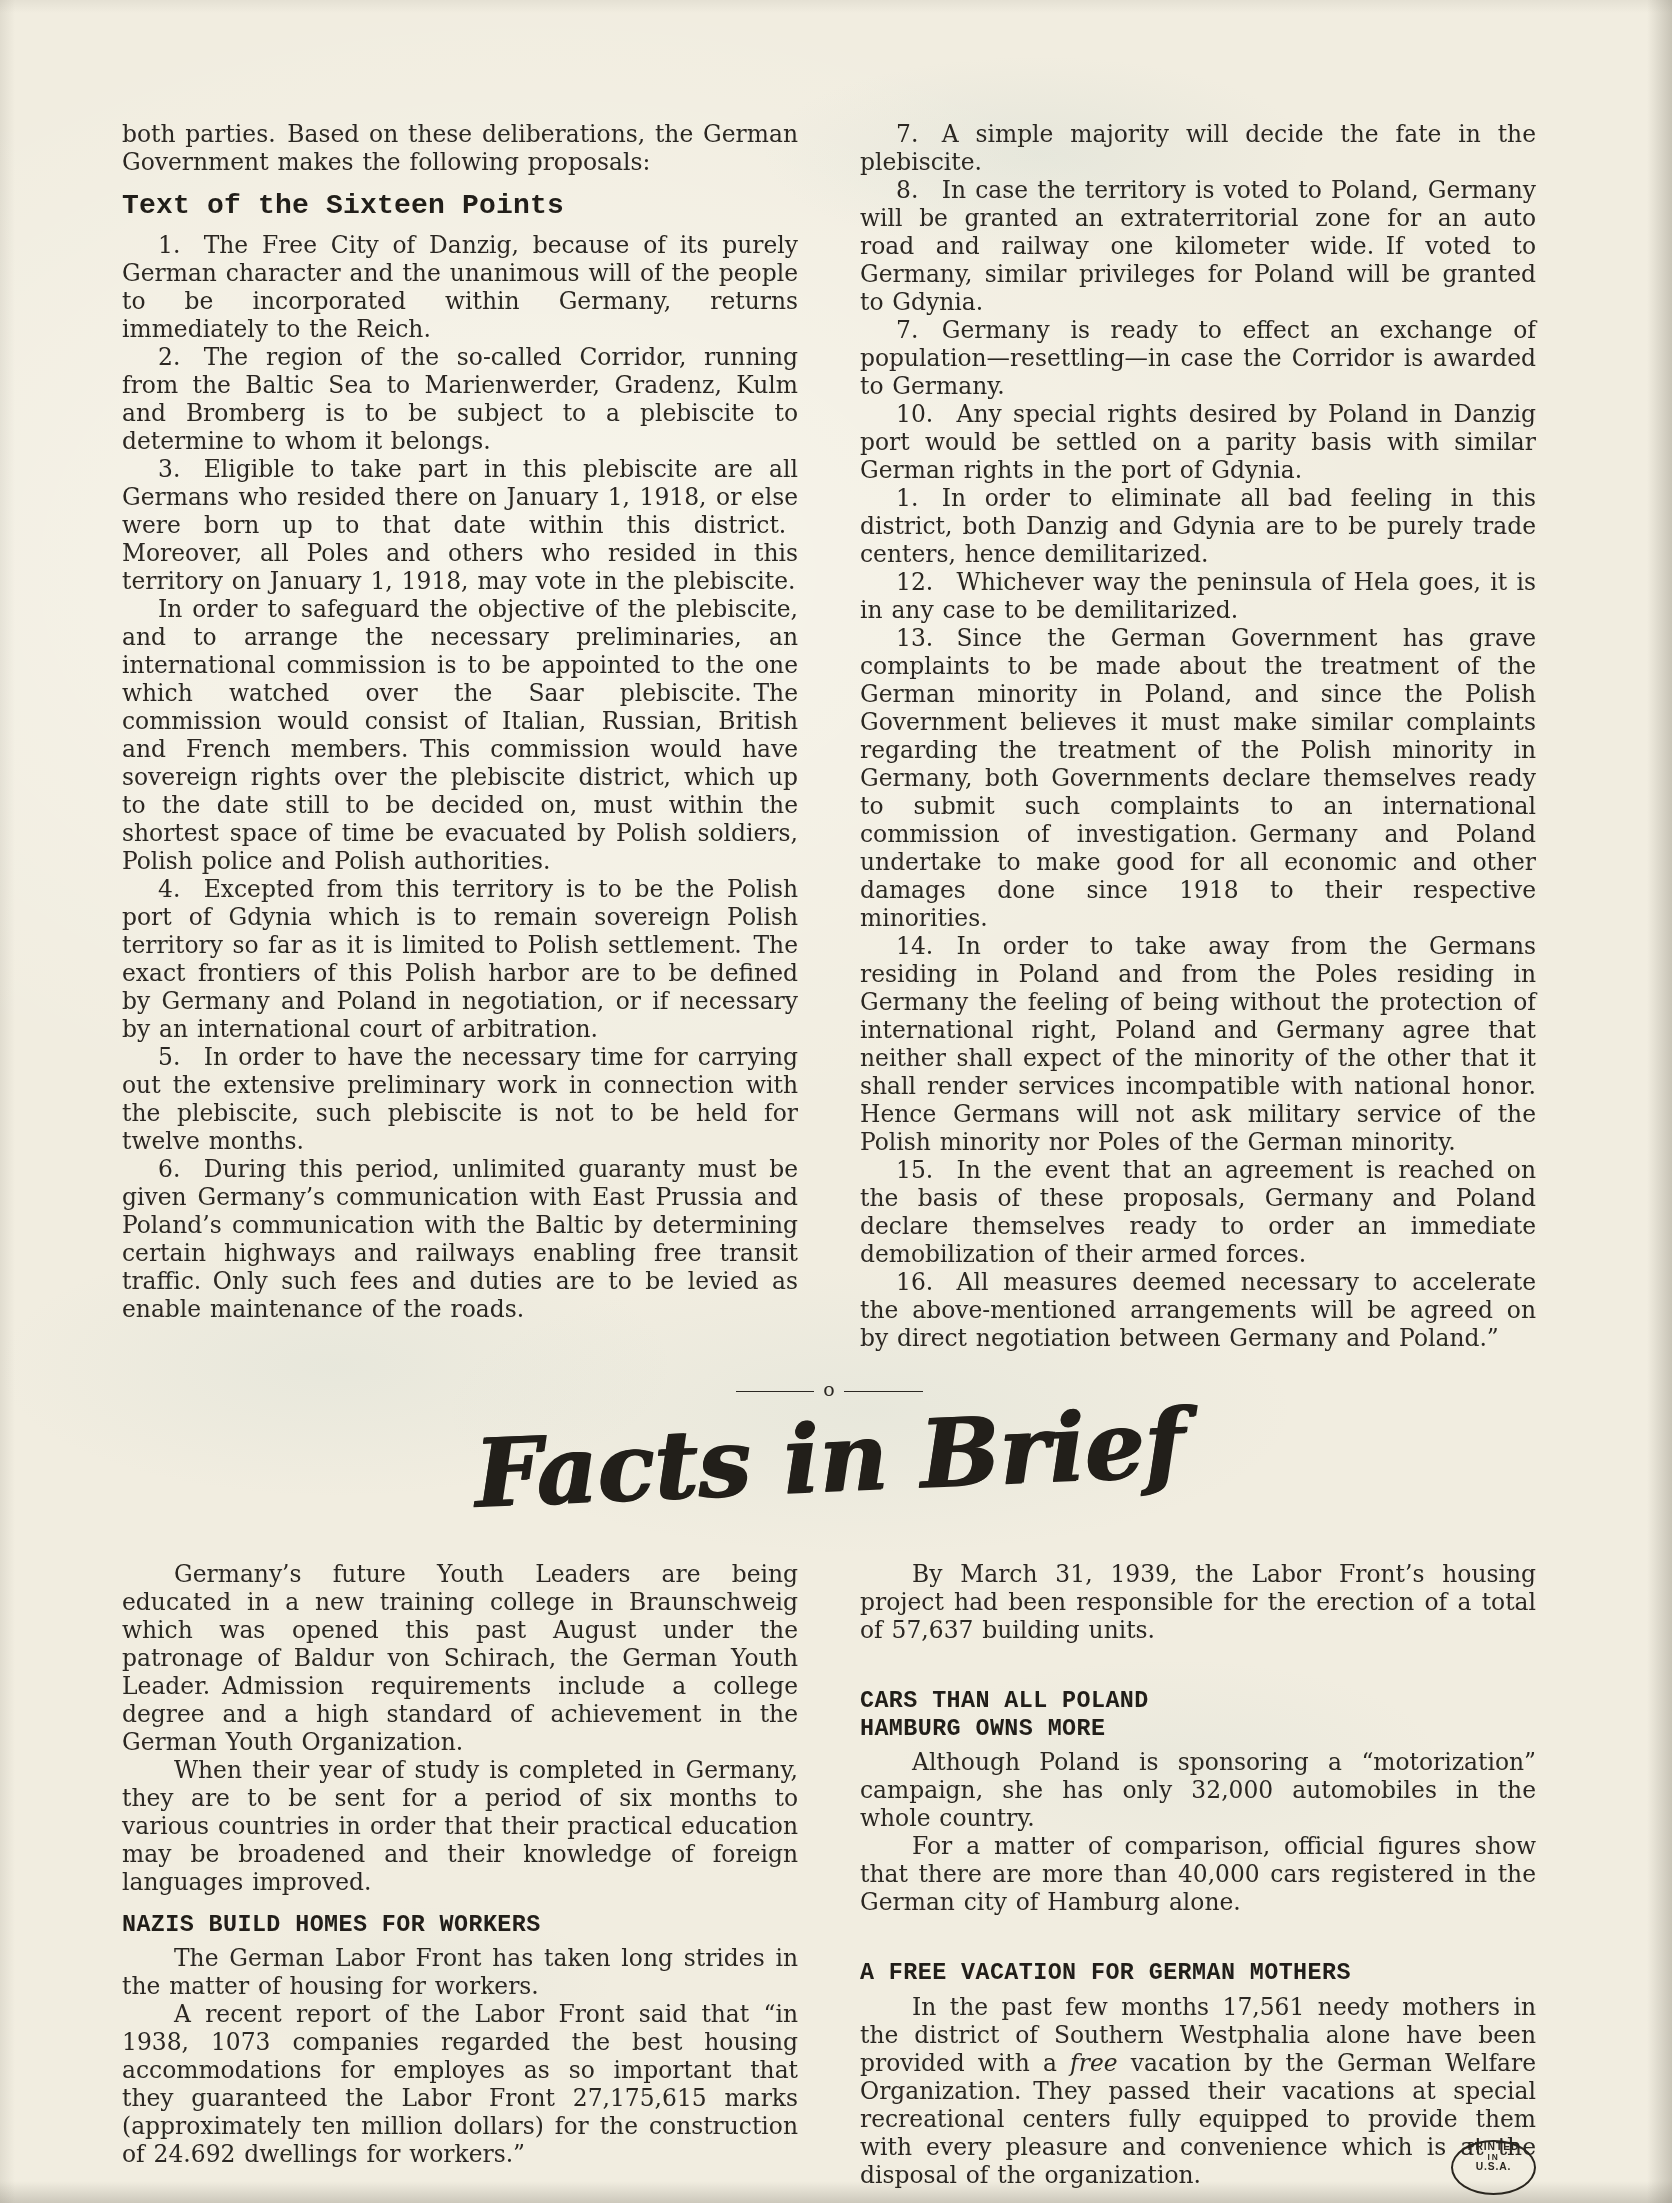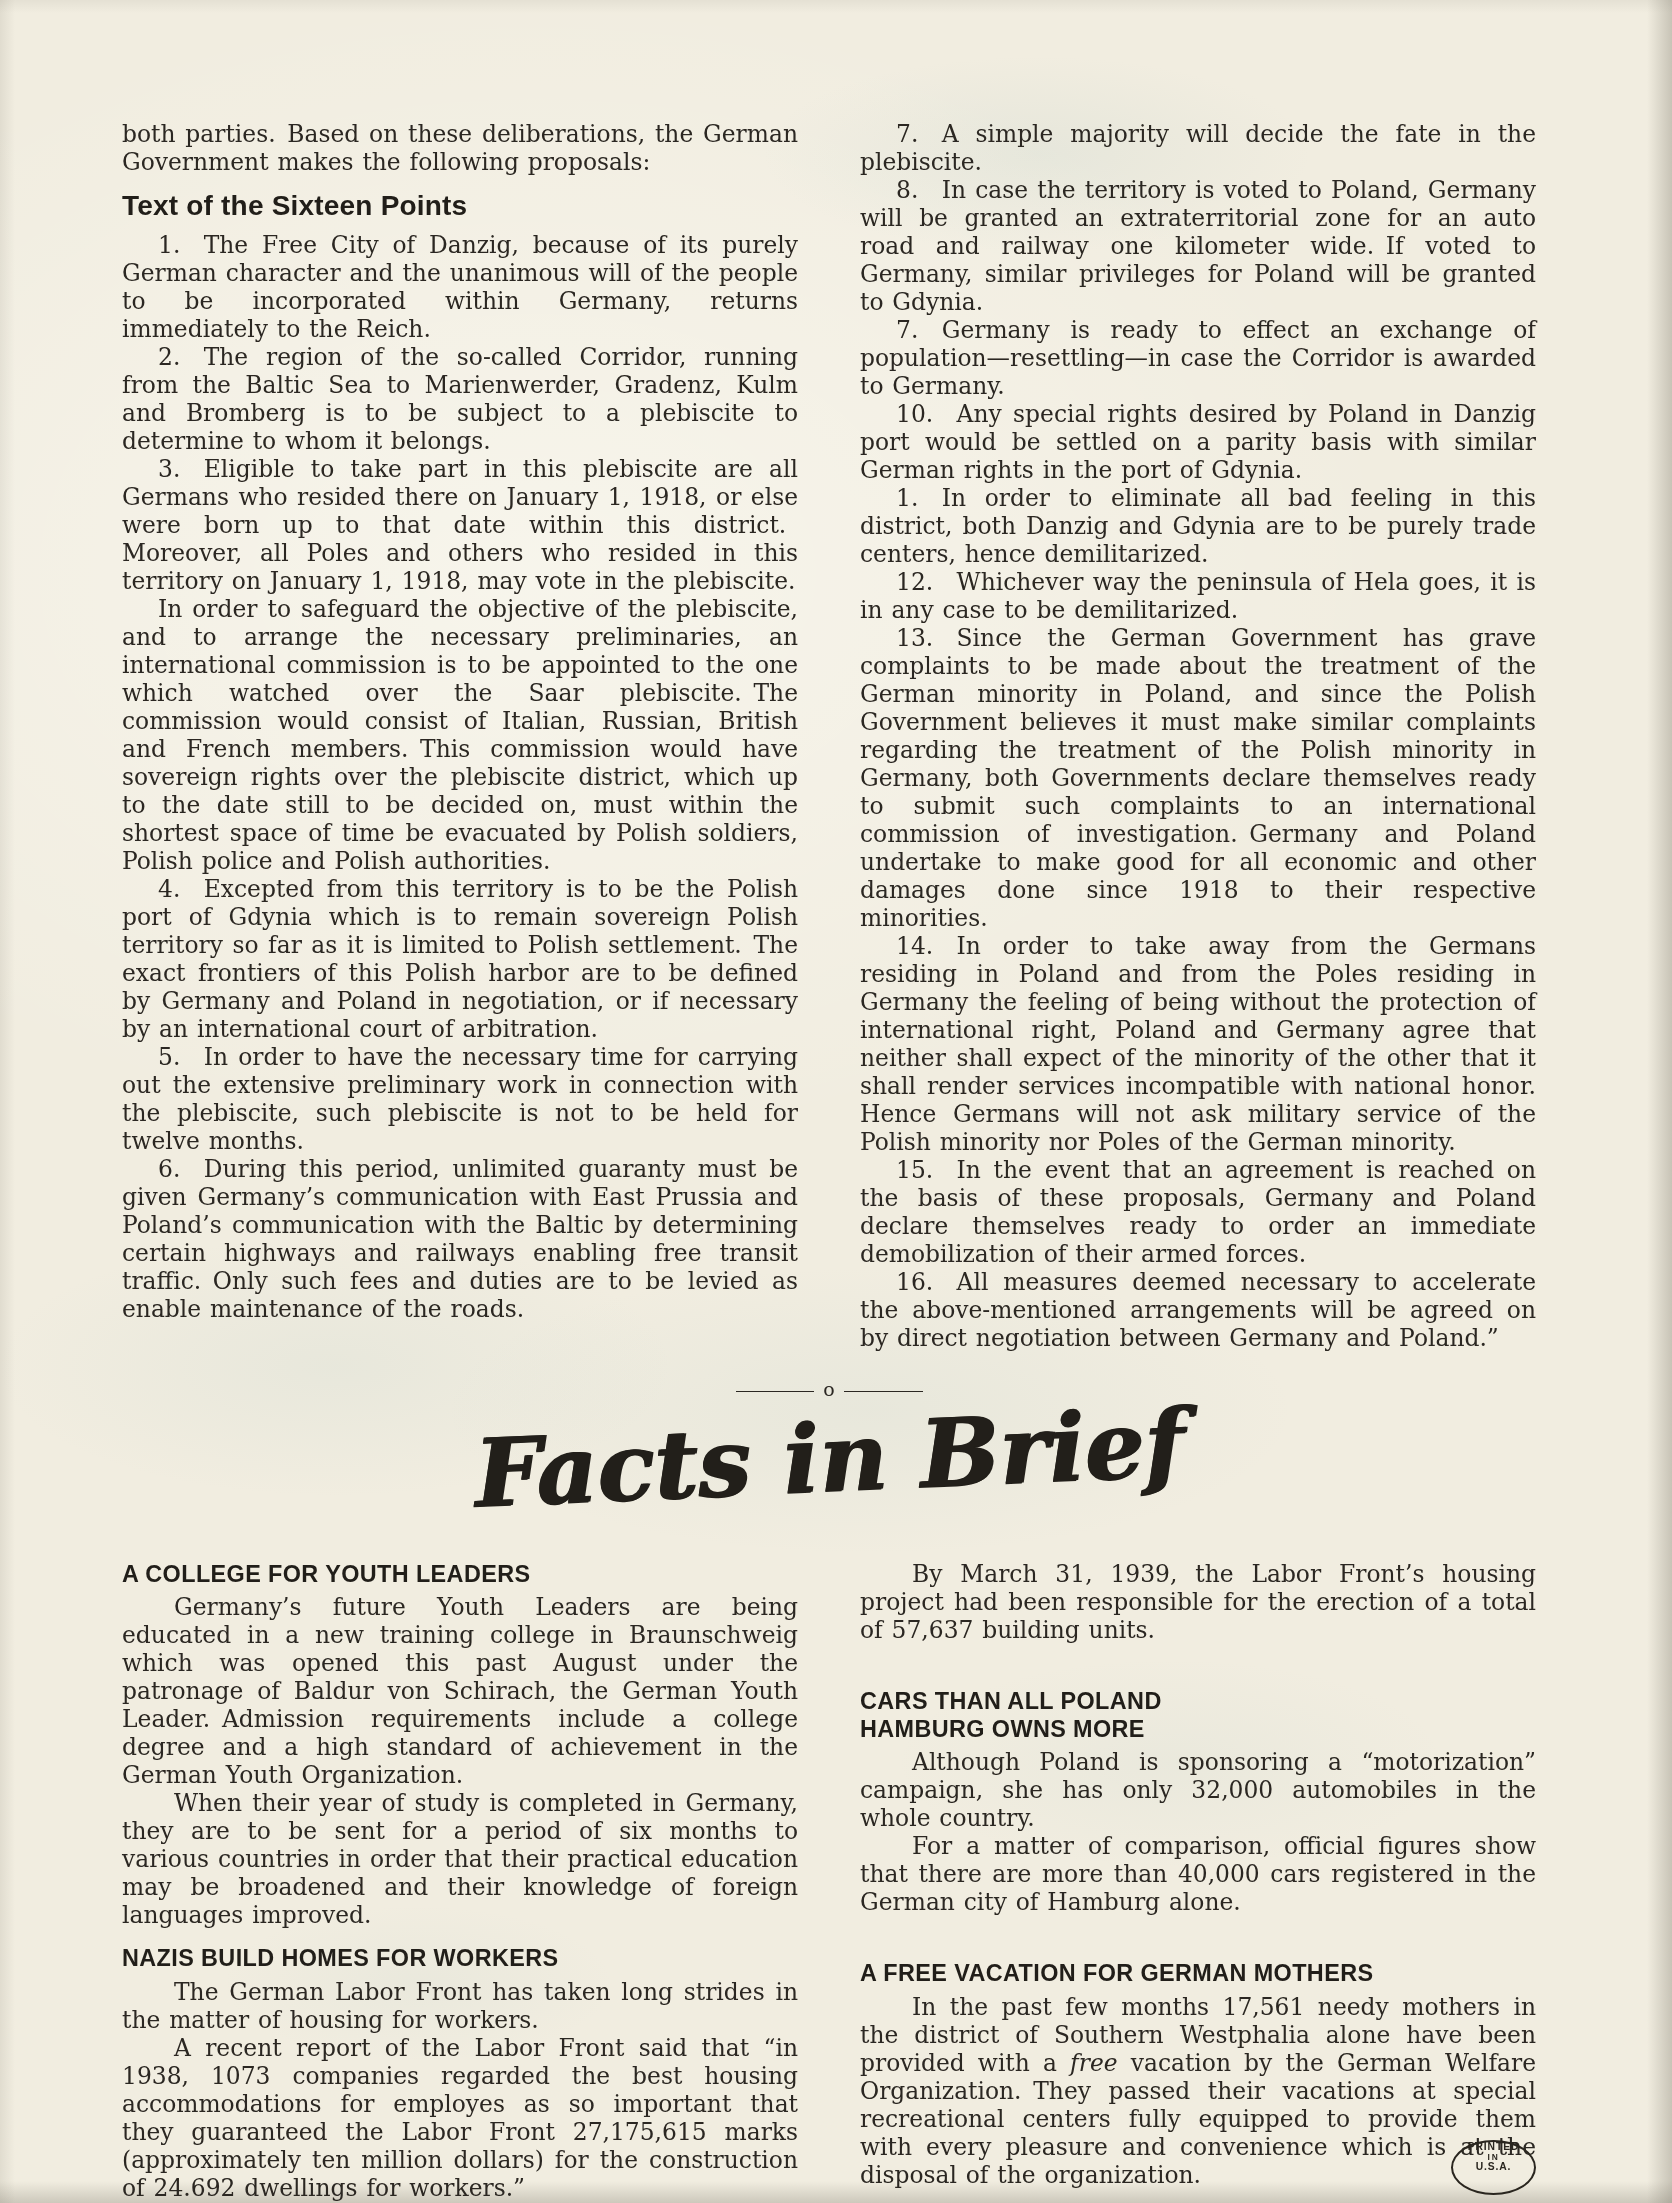--- a/index.html
+++ b/index.html
@@ -31,21 +31,21 @@
   .para{
     margin:0;
     font-size:23.4px;line-height:28px;
     text-align:justify;
     text-indent:36px;
     word-spacing:0.06em;
   }
   .para.noindent{text-indent:0;}
   .facts-row .para{text-indent:52px;}
   .sec-head{
-    font-family:Liberation Sans, sans-serif;
+    font-family:Liberation Mono, monospace;
     font-weight:700;color:#211e19;
     font-size:23.4px;line-height:28px;letter-spacing:0.4px;
     margin:15px 0 5.6px 0;
   }
   .sec-head.points{font-size:28px;line-height:34px;margin:13px 0 7.5px 0;letter-spacing:0.2px;}
   .sec-head.spaced{margin-top:43px;}
   .col > .sec-head:first-child{margin-top:0;}
   .ital{font-style:italic;}
   .divider{
     width:187px;margin:30px auto 7.5px auto;
@@ -117,23 +117,20 @@
       <span class="do">o</span>
       <span class="dline"></span>
     </div>
 
     <div class="facts-title-wrap">
       <h1 class="facts-title">Facts in Brief</h1>
     </div>
 
     <div class="row facts-row">
       <div class="col">
-          <div class="sec-head">
-            <div>A COLLEGE FOR YOUTH LEADERS</div>
-          </div>
           <p class="para"><span>Germany’s future Youth Leaders are being educated in a new training college in Braunschweig which was opened this past August under the patronage of Baldur von Schirach, the German Youth Leader. Admission requirements include a college degree and a high standard of achievement in the German Youth Organization.</span></p>
           <p class="para"><span>When their year of study is completed in Germany, they are to be sent for a period of six months to various countries in order that their practical education may be broadened and their knowledge of foreign languages improved.</span></p>
           <div class="sec-head">
             <div>NAZIS BUILD HOMES FOR WORKERS</div>
           </div>
           <p class="para"><span>The German Labor Front has taken long strides in the matter of housing for workers.</span></p>
           <p class="para"><span>A recent report of the Labor Front said that “in 1938, 1073 companies regarded the best housing accommodations for employes as so important that they guaranteed the Labor Front 27,175,615 marks (approximately ten million dollars) for the construction of 24.692 dwellings for workers.”</span></p>
         </div>
       <div class="col">
           <p class="para"><span>By March 31, 1939, the Labor Front’s housing project had been responsible for the erection of a total of 57,637 building units.</span></p>

